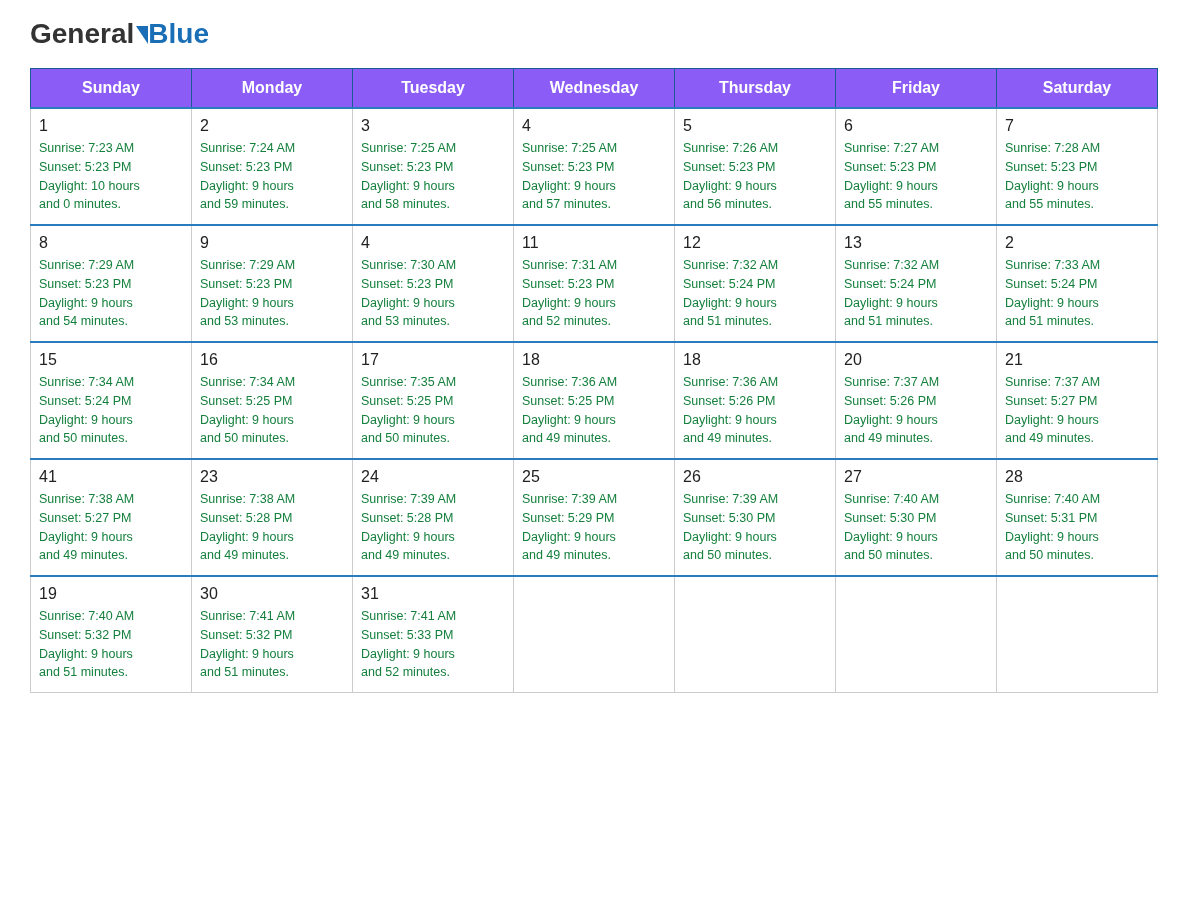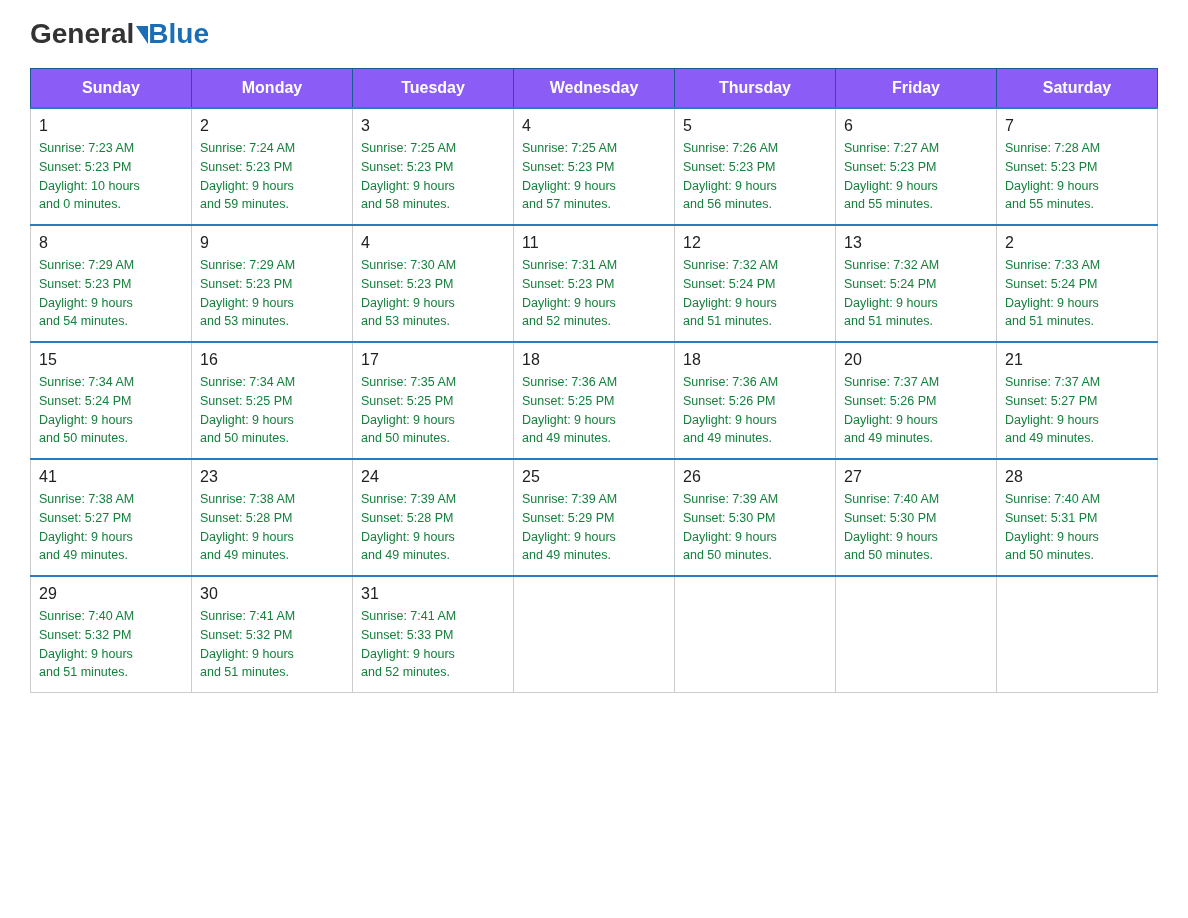--- a/index.html
+++ b/index.html
@@ -396,21 +396,21 @@
         <div class="day-info">
           Sunrise: 7:40 AM<br>
           Sunset: 5:31 PM<br>
           Daylight: 9 hours<br>
           and 50 minutes.
         </div>
       </td>
       </tr>
       <tr class="week-row">
         <td>
-        <span class="day-number">29</span>
+        <span class="day-number">19</span>
         <div class="day-info">
           Sunrise: 7:40 AM<br>
           Sunset: 5:32 PM<br>
           Daylight: 9 hours<br>
           and 51 minutes.
         </div>
       </td>
         <td>
         <span class="day-number">30</span>
         <div class="day-info">

